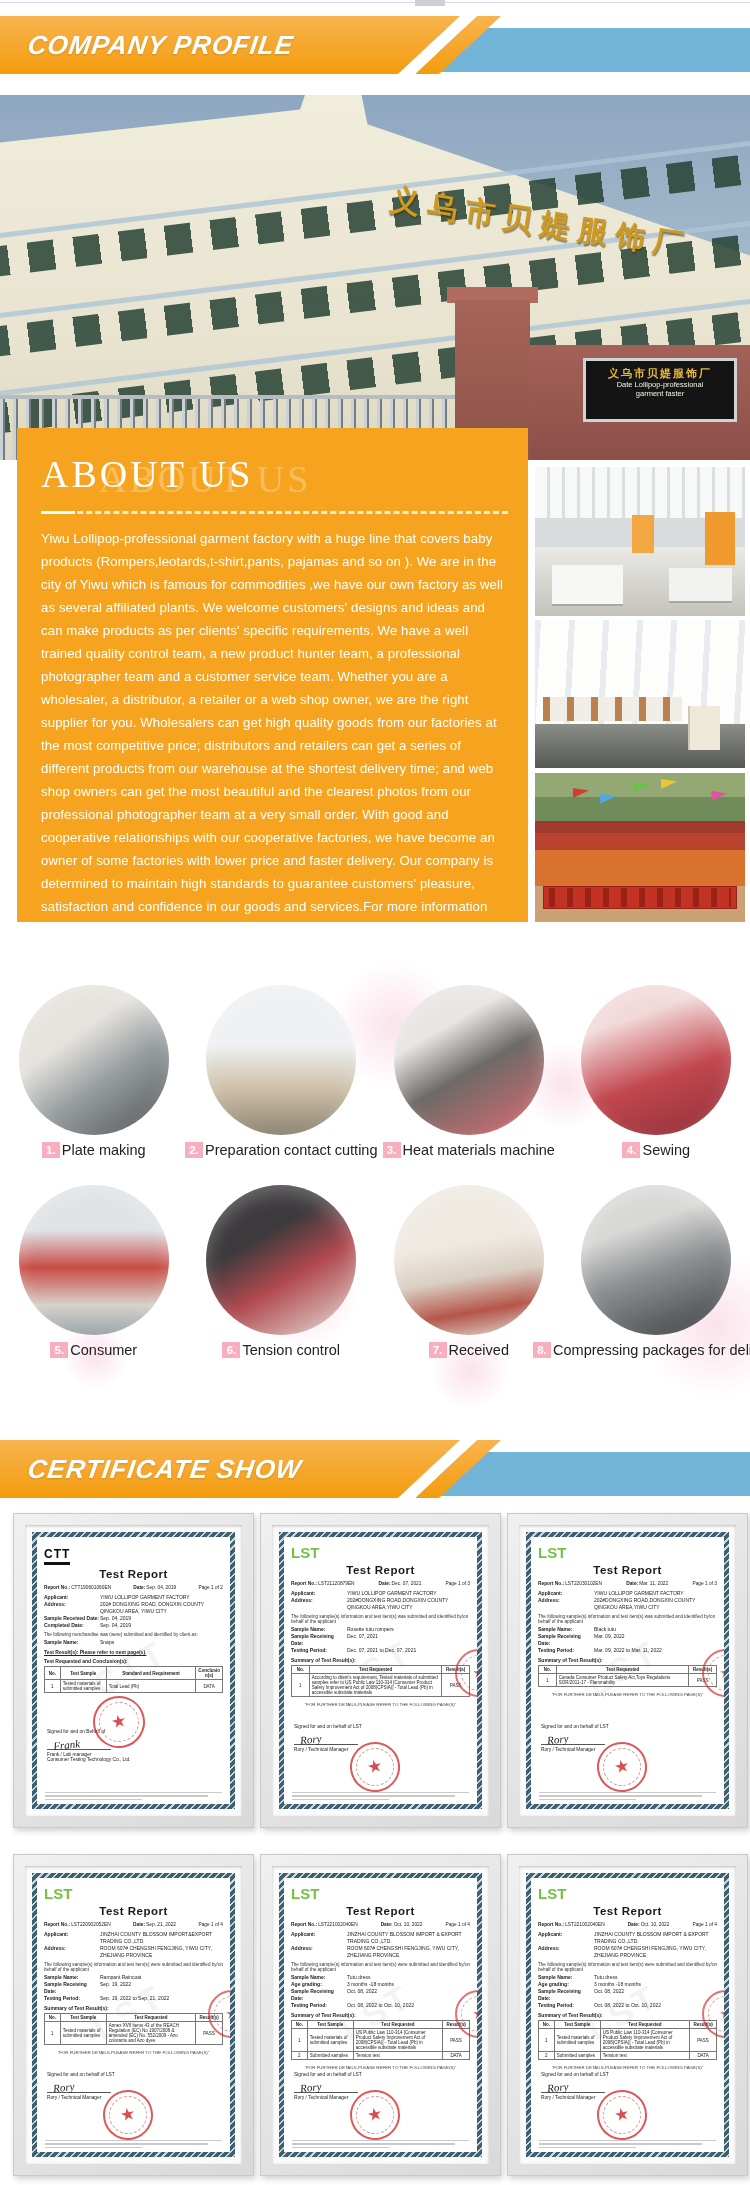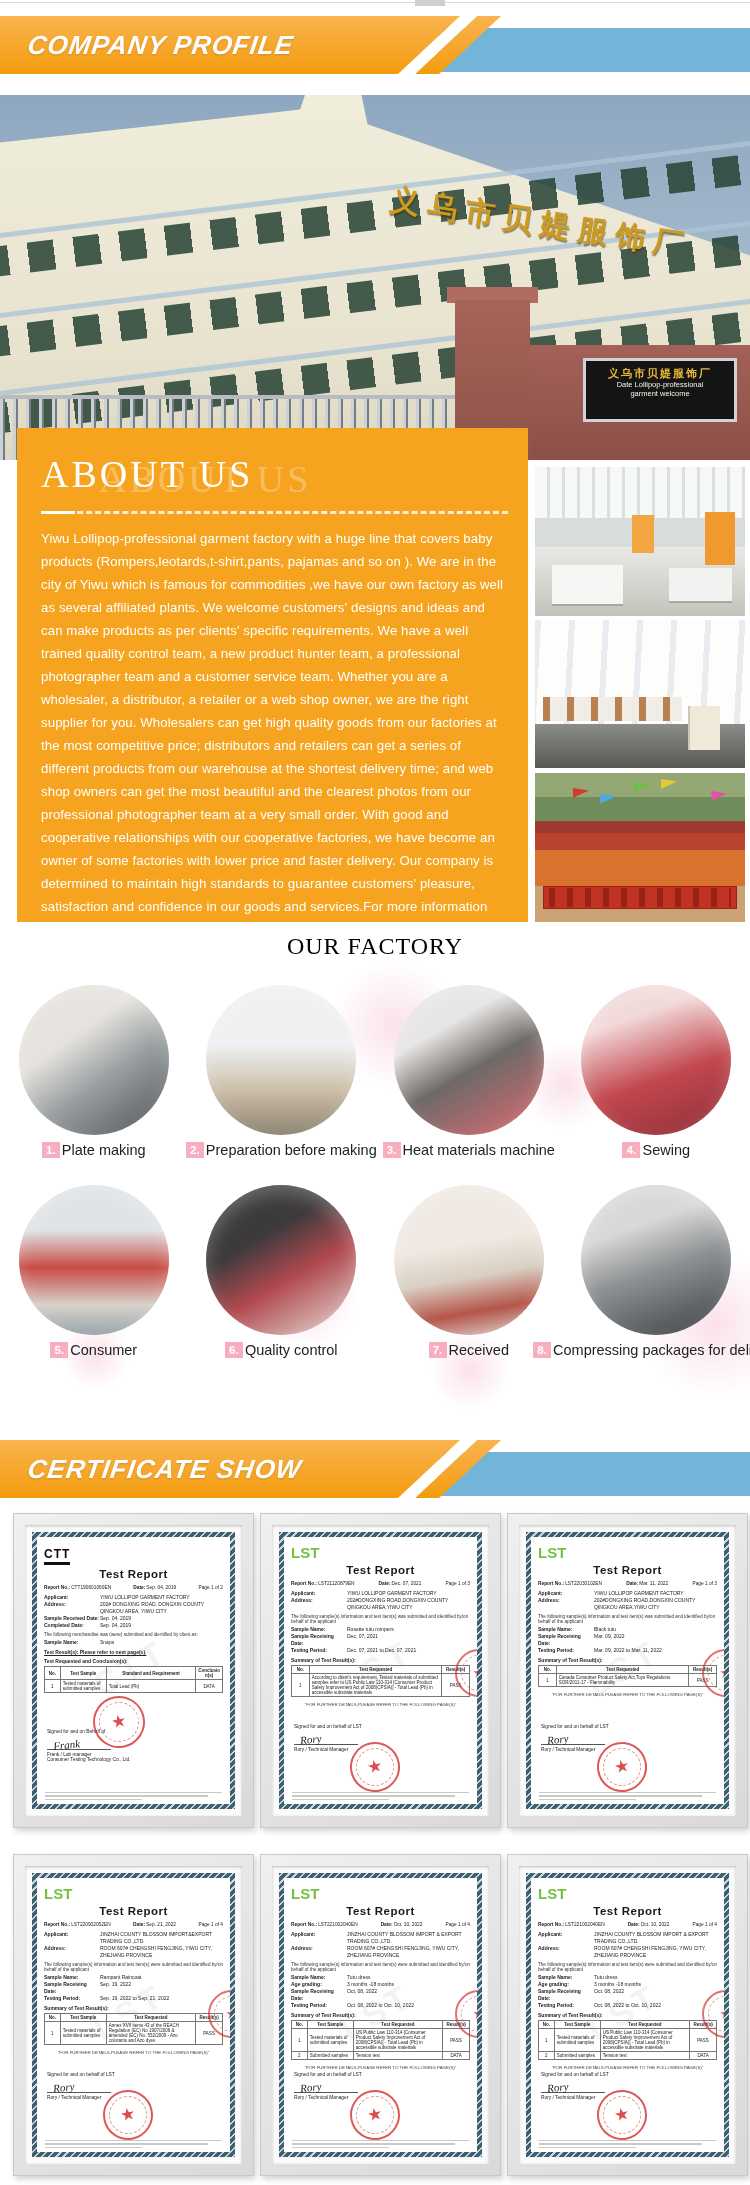--- a/index.html
+++ b/index.html
@@ -185,21 +185,21 @@
     <div class="trim t3"></div>
     <div class="win-band b3"></div>
     <div class="roof-sign">义乌市贝媞服饰厂</div>
     <div class="fence"></div>
     <div class="pillar-cap"></div>
     <div class="pillar"></div>
     <div class="gate-wall"></div>
     <div class="gate-sign">
       <div class="gate-cn">义乌市贝媞服饰厂</div>
       <div class="gate-en">Date Lollipop-professional</div>
-      <div class="gate-en">garment welcome</div>
+      <div class="gate-en">garment faster</div>
     </div>
   </section>
 
   <section id="about-box">
     <div class="about-head-wrap">
       <div class="about-ghost">ABOUT US</div>
       <h2 class="about-heading">ABOUT US</h2>
     </div>
     <div class="about-divider">
       <div class="about-divider-solid"></div>
@@ -223,40 +223,39 @@
   </div>
   <div class="side-photo" id="photo-group">
     <div class="flag fg1"></div>
     <div class="flag fg2"></div>
     <div class="flag fg3"></div>
     <div class="flag fg4"></div>
     <div class="flag fg5"></div>
     <div class="gp-banner"></div>
   </div>
 
-  <h2 id="our-factory-title">OUR FACTORY</h2>
   <div class="splat sp1"></div>
   <div class="splat sp2"></div>
   <div class="splat sp3"></div>
   <div class="splat sp4"></div>
   <div class="splat sp5"></div>
   <div class="splat sp6"></div>
   <div class="factory-row" id="factory-row1">
       <div class="step-col">
         <div class="step-photo photo-0"></div>
         <div class="step-label">
           <span class="step-badge">1.</span>
           <span class="step-text">Plate making</span>
         </div>
       </div>
       <div class="step-col">
         <div class="step-photo photo-1"></div>
         <div class="step-label">
           <span class="step-badge">2.</span>
-          <span class="step-text">Preparation before making</span>
+          <span class="step-text">Preparation contact cutting</span>
         </div>
       </div>
       <div class="step-col">
         <div class="step-photo photo-2"></div>
         <div class="step-label">
           <span class="step-badge">3.</span>
           <span class="step-text">Heat materials machine</span>
         </div>
       </div>
       <div class="step-col">
@@ -272,21 +271,21 @@
         <div class="step-photo photo-4"></div>
         <div class="step-label">
           <span class="step-badge">5.</span>
           <span class="step-text">Consumer</span>
         </div>
       </div>
       <div class="step-col">
         <div class="step-photo photo-5"></div>
         <div class="step-label">
           <span class="step-badge">6.</span>
-          <span class="step-text">Quality control</span>
+          <span class="step-text">Tension control</span>
         </div>
       </div>
       <div class="step-col">
         <div class="step-photo photo-6"></div>
         <div class="step-label">
           <span class="step-badge">7.</span>
           <span class="step-text">Received</span>
         </div>
       </div>
       <div class="step-col">

